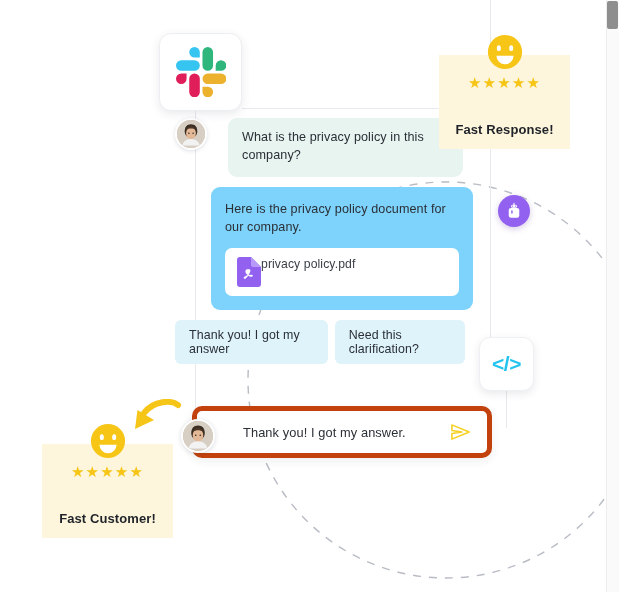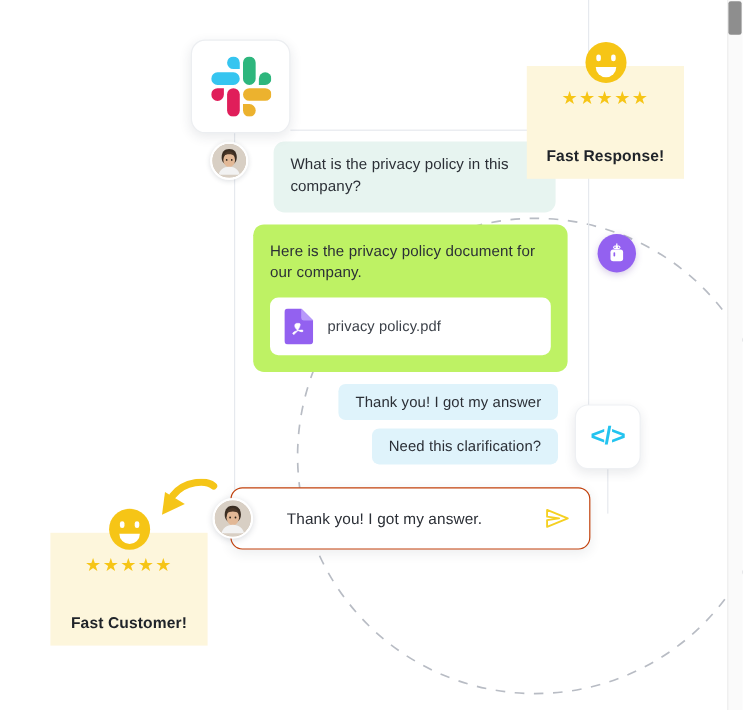--- a/index.html
+++ b/index.html
@@ -96,41 +96,39 @@
     padding: 11px 14px 12px 14px;
     font-size: 12.6px;
     line-height: 1.42;
     color: #2b2f36;
     max-width: 235px;
     letter-spacing: 0.1px;
   }
 
   .bot-block {
     position: relative;
-    background: #bef264;
+    background: #7dd3fc;
     border-radius: 9px;
     padding: 13px 14px 14px 14px;
     width: 262px;
     margin-left: 36px;
     margin-bottom: 10px;
   }
   .bot-text {
     font-size: 12.6px;
     line-height: 1.45;
     color: #2b2f36;
     margin-bottom: 12px;
     letter-spacing: 0.1px;
   }
   .file-card {
     background: #ffffff;
     border-radius: 7px;
     padding: 9px 12px;
     display: flex;
-    align-items: center;
-    gap: 12px;
   }
   .pdf-icon { width: 24px; height: 30px; flex: 0 0 24px; }
   .file-name {
     font-size: 12.2px;
     color: #3a3f47;
     letter-spacing: 0.1px;
   }
 
   .bot-avatar {
     position: absolute;
@@ -141,21 +139,21 @@
     border-radius: 50%;
     background: #9361f0;
     display: flex;
     align-items: center;
     justify-content: center;
     box-shadow: 0 2px 6px rgba(90,50,160,0.25);
   }
 
   .quick-replies {
     display: flex;
-    flex-direction: column;
+    flex-direction: row;
     align-items: flex-end;
     gap: 7px;
     margin-right: 30px;
     margin-bottom: 8px;
   }
   .chip {
     background: #dff3fb;
     border-radius: 6px;
     padding: 8px 14px;
     font-size: 12.4px;
@@ -164,21 +162,21 @@
   }
 
   
   .composer {
     position: absolute;
     left: 192px;
     top: 406px;
     width: 300px;
     height: 52px;
     background: #ffffff;
-    border: 1px solid #c2410c;
+    border: 5px solid #c2410c;
     border-radius: 10px;
     box-shadow: 0 3px 10px rgba(40,50,70,0.08);
     display: flex;
     align-items: center;
     padding: 0 14px 0 46px;
     z-index: 7;
   }
   .composer-avatar {
     position: absolute;
     left: -16px;

